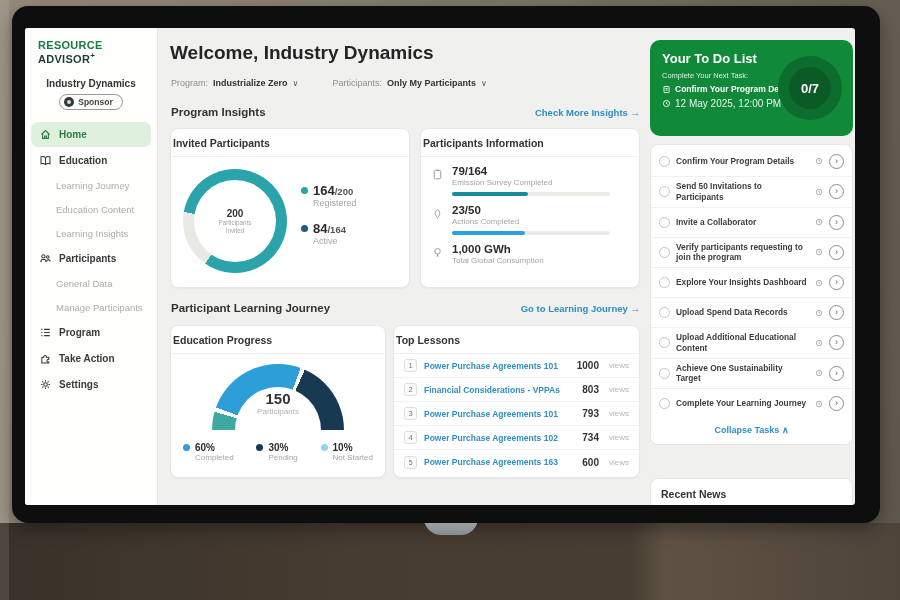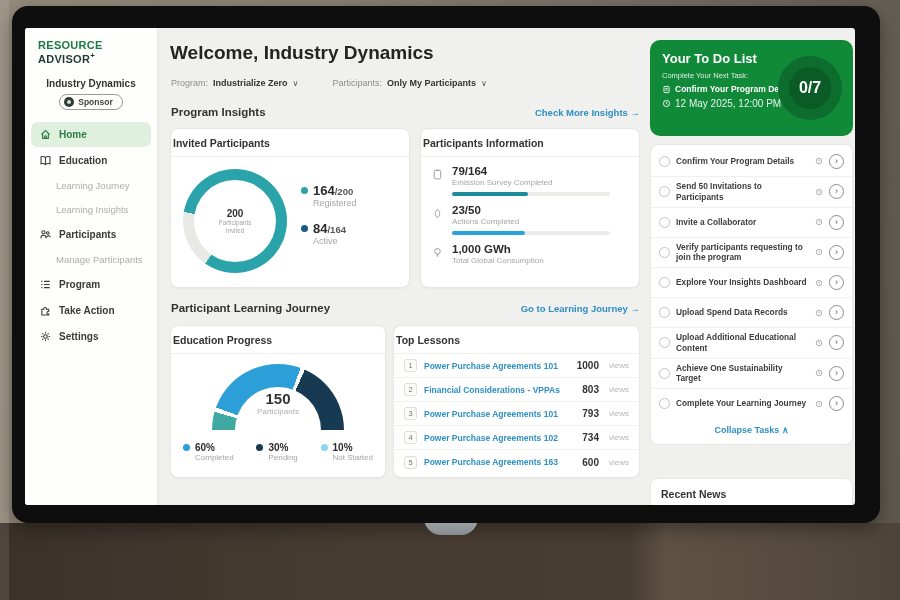--- a/index.html
+++ b/index.html
@@ -112,21 +112,21 @@
   .todo{position:absolute;left:625px;top:0;width:203px;height:100%;}
   .green-card{position:absolute;left:0;top:12px;width:203px;height:96px;background:var(--todo-green);
     border-radius:10px;padding:11px 12px;color:#fff;}
   .t-title{font-size:13px;font-weight:bold;}
   .t-sub{font-size:7.5px;color:rgba(255,255,255,.85);margin-top:5px;}
   .t-task{font-size:8.5px;font-weight:bold;margin-top:4px;display:flex;align-items:center;gap:4px;}
   .t-due{font-size:10px;color:rgba(255,255,255,.9);margin-top:4px;display:flex;align-items:center;gap:4px;}
   .t-ring{position:absolute;right:11px;top:50%;transform:translateY(-50%);width:64px;height:64px;
     border-radius:50%;background:var(--ring-dark);display:flex;align-items:center;justify-content:center;}
   .t-ring-core{width:42px;height:42px;border-radius:50%;background:var(--ring-core);
-    display:flex;align-items:center;justify-content:center;font-size:16px;font-weight:bold;color:#fff;}
+    display:flex;align-items:center;justify-content:center;font-size:13px;font-weight:bold;color:#fff;}
   .tasks-card{position:absolute;left:0;top:116px;width:203px;background:#fff;
     border:1px solid var(--card-border);border-radius:8px;padding:1px 0;}
   .task{display:flex;align-items:center;gap:6px;min-height:30px;padding:4px 8px;border-top:1px solid #f0f0ed;cursor:pointer;}
   .task:first-child{border-top:none;}
   .t-check{width:11px;height:11px;border:1.4px solid #c3c3c0;border-radius:50%;flex:0 0 auto;}
   .t-label{flex:1;font-size:8.3px;font-weight:bold;color:#3c3c3c;line-height:1.3;}
   .t-clk{flex:0 0 auto;color:#a0a09d;display:flex;}
   .t-go{width:15px;height:15px;border:1.4px solid #8c8c89;border-radius:50%;flex:0 0 auto;
     display:flex;align-items:center;justify-content:center;font-size:9px;color:#555;padding-bottom:1px;}
   .collapse{text-align:center;padding:7px 0 8px;font-size:9px;font-weight:bold;color:var(--link-blue);cursor:pointer;}
@@ -161,29 +161,35 @@
         <div class="nav-item">
           <svg width="13" height="13" viewBox="0 0 16 16" fill="none" stroke="currentColor" stroke-width="1.3">
               <path d="M2.5 3.5 C5 2.6 7 3.4 8 4.4 C9 3.4 11 2.6 13.5 3.5 V12 C11 11.2 9 12 8 13 C7 12 5 11.2 2.5 12 Z M8 4.4 V13"></path>
             </svg>
           <span>Education</span>
         </div>
         <div class="nav-item sub">
           <span>Learning Journey</span>
         </div>
         <div class="nav-item sub">
+          <span>Education Content</span>
+        </div>
+        <div class="nav-item sub">
           <span>Learning Insights</span>
         </div>
         <div class="nav-item">
           <svg width="13" height="13" viewBox="0 0 16 16" fill="none" stroke="currentColor" stroke-width="1.3">
               <circle cx="5.5" cy="5.5" r="2"></circle>
               <circle cx="10.8" cy="6.2" r="1.6"></circle>
               <path d="M2.3 12.5 c0-2.2 1.4-3.6 3.2-3.6 s3.2 1.4 3.2 3.6 M9.5 11.5 c.4-1.6 1.6-2.4 2.8-2 1 .3 1.4 1 1.5 2"></path>
             </svg>
           <span>Participants</span>
+        </div>
+        <div class="nav-item sub">
+          <span>General Data</span>
         </div>
         <div class="nav-item sub">
           <span>Manage Participants</span>
         </div>
         <div class="nav-item">
           <svg width="13" height="13" viewBox="0 0 16 16" fill="none" stroke="currentColor" stroke-width="1.4">
               <path d="M6.2 4.2 h7 M6.2 8 h7 M6.2 11.8 h7 M2.8 4.2 h1.4 M2.8 8 h1.4 M2.8 11.8 h1.4"></path>
             </svg>
           <span>Program</span>
         </div>

